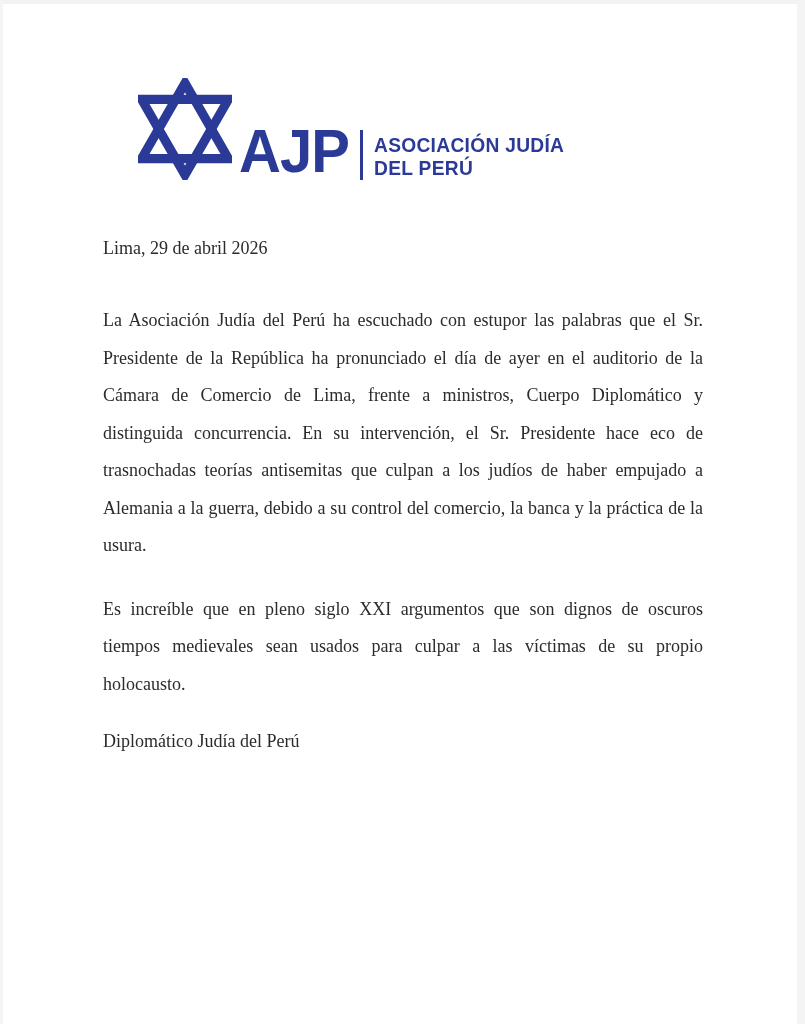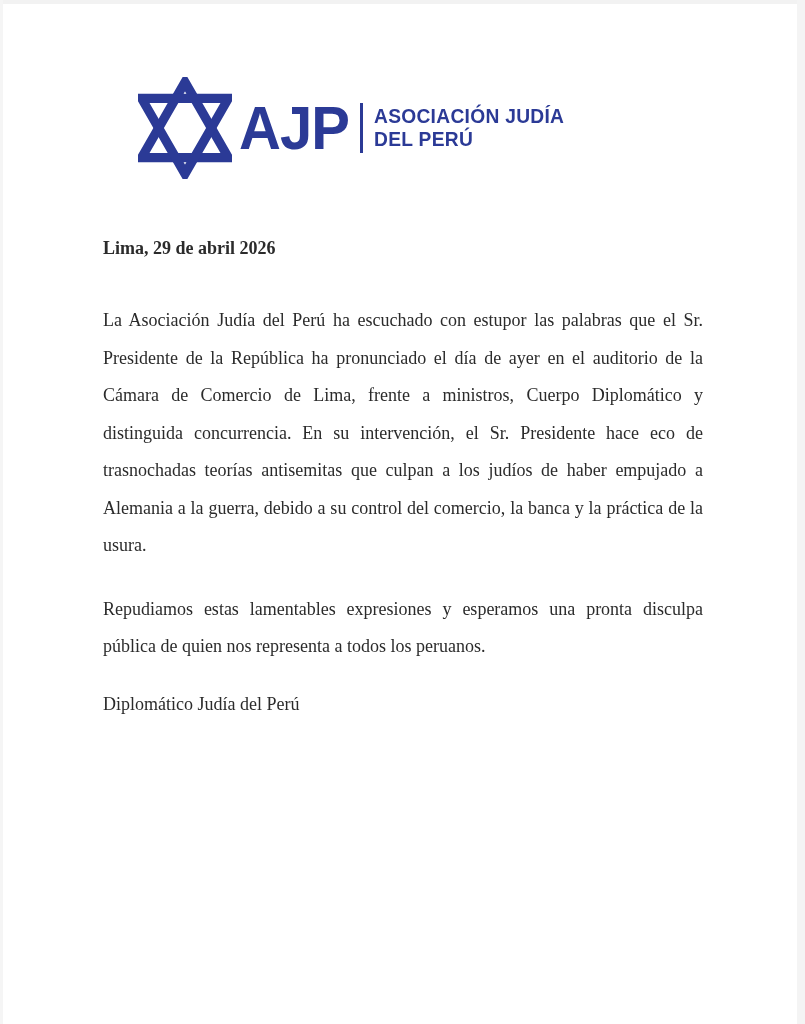--- a/index.html
+++ b/index.html
@@ -20,21 +20,21 @@
   .edge-left  { top: 0; left: 0; width: 3px; height: 100%; background: #f5f5f5; }
   .edge-right { top: 0; right: 0; width: 8px; height: 100%; background: #f4f4f4; }
 
   
   .logo {
     position: absolute;
     top: 76px;
     left: 138px;
     height: 104px;
     display: flex;
-    align-items: center;
+    align-items: flex-end;
   }
   .logo .star {
     width: 94px;
     height: 102px;
     flex: 0 0 auto;
   }
   .logo .acronym {
     font-family: "Liberation Sans", sans-serif;
     font-weight: bold;
     font-size: 58px;
@@ -72,21 +72,20 @@
     top: 236px;
     left: 103px;
     width: 600px;
     color: #2b2b2b;
     font-size: 18px;
   }
   .letter p { margin: 0; }
   .date {
     line-height: 24px;
     margin-bottom: 42px !important;
-    font-weight: bold;
   }
   .para {
     text-align: justify;
     line-height: 37.5px;
     margin-bottom: 26px !important;
     font-family: Liberation Serif, serif;
   }
   .signature {
     line-height: 24px;
     margin-top: 16px !important;
@@ -108,15 +107,15 @@
   <span class="divider"></span>
   <div class="orgname">
     <span>ASOCIACIÓN JUDÍA</span>
     <span>DEL PERÚ</span>
   </div>
 </header>
 
 <main class="letter">
   <p class="date">Lima, 29 de abril 2026</p>
   <p class="para">La Asociación Judía del Perú ha escuchado con estupor las palabras que el Sr. Presidente de la República ha pronunciado el día de ayer en el auditorio de la Cámara de Comercio de Lima, frente a ministros, Cuerpo Diplomático y distinguida concurrencia. En su intervención, el Sr. Presidente hace eco de trasnochadas teorías antisemitas que culpan a los judíos de haber empujado a Alemania a la guerra, debido a su control del comercio, la banca y la práctica de la usura.</p>
-  <p class="para">Repudiamos estas lamentables expresiones y esperamos una pronta disculpa pública de quien nos representa a todos los peruanos.</p>
+  <p class="para">Es increíble que en pleno siglo XXI argumentos que son dignos de oscuros tiempos medievales sean usados para culpar a las víctimas de su propio holocausto.</p>
   <p class="signature">Diplomático Judía del Perú</p>
 </main>
 
 </body></html>

